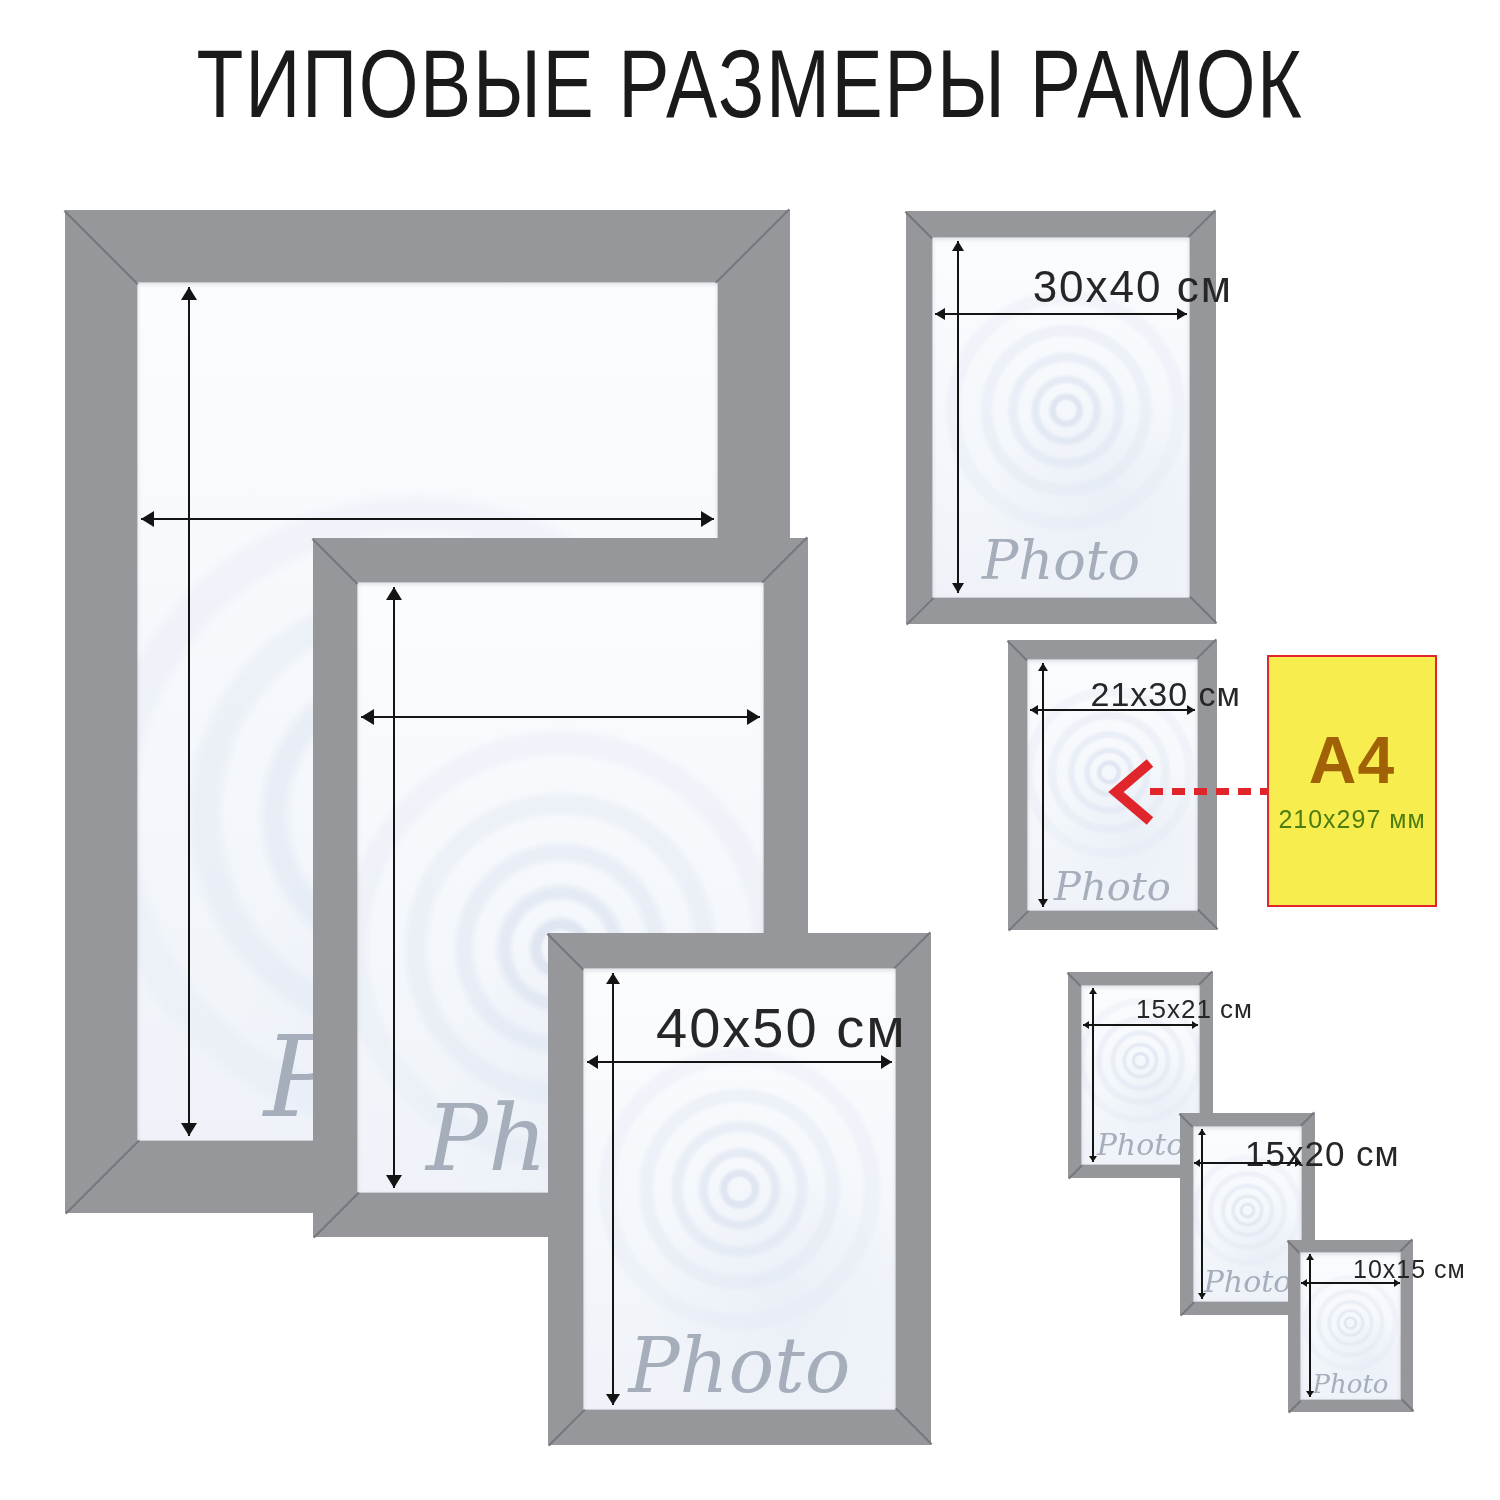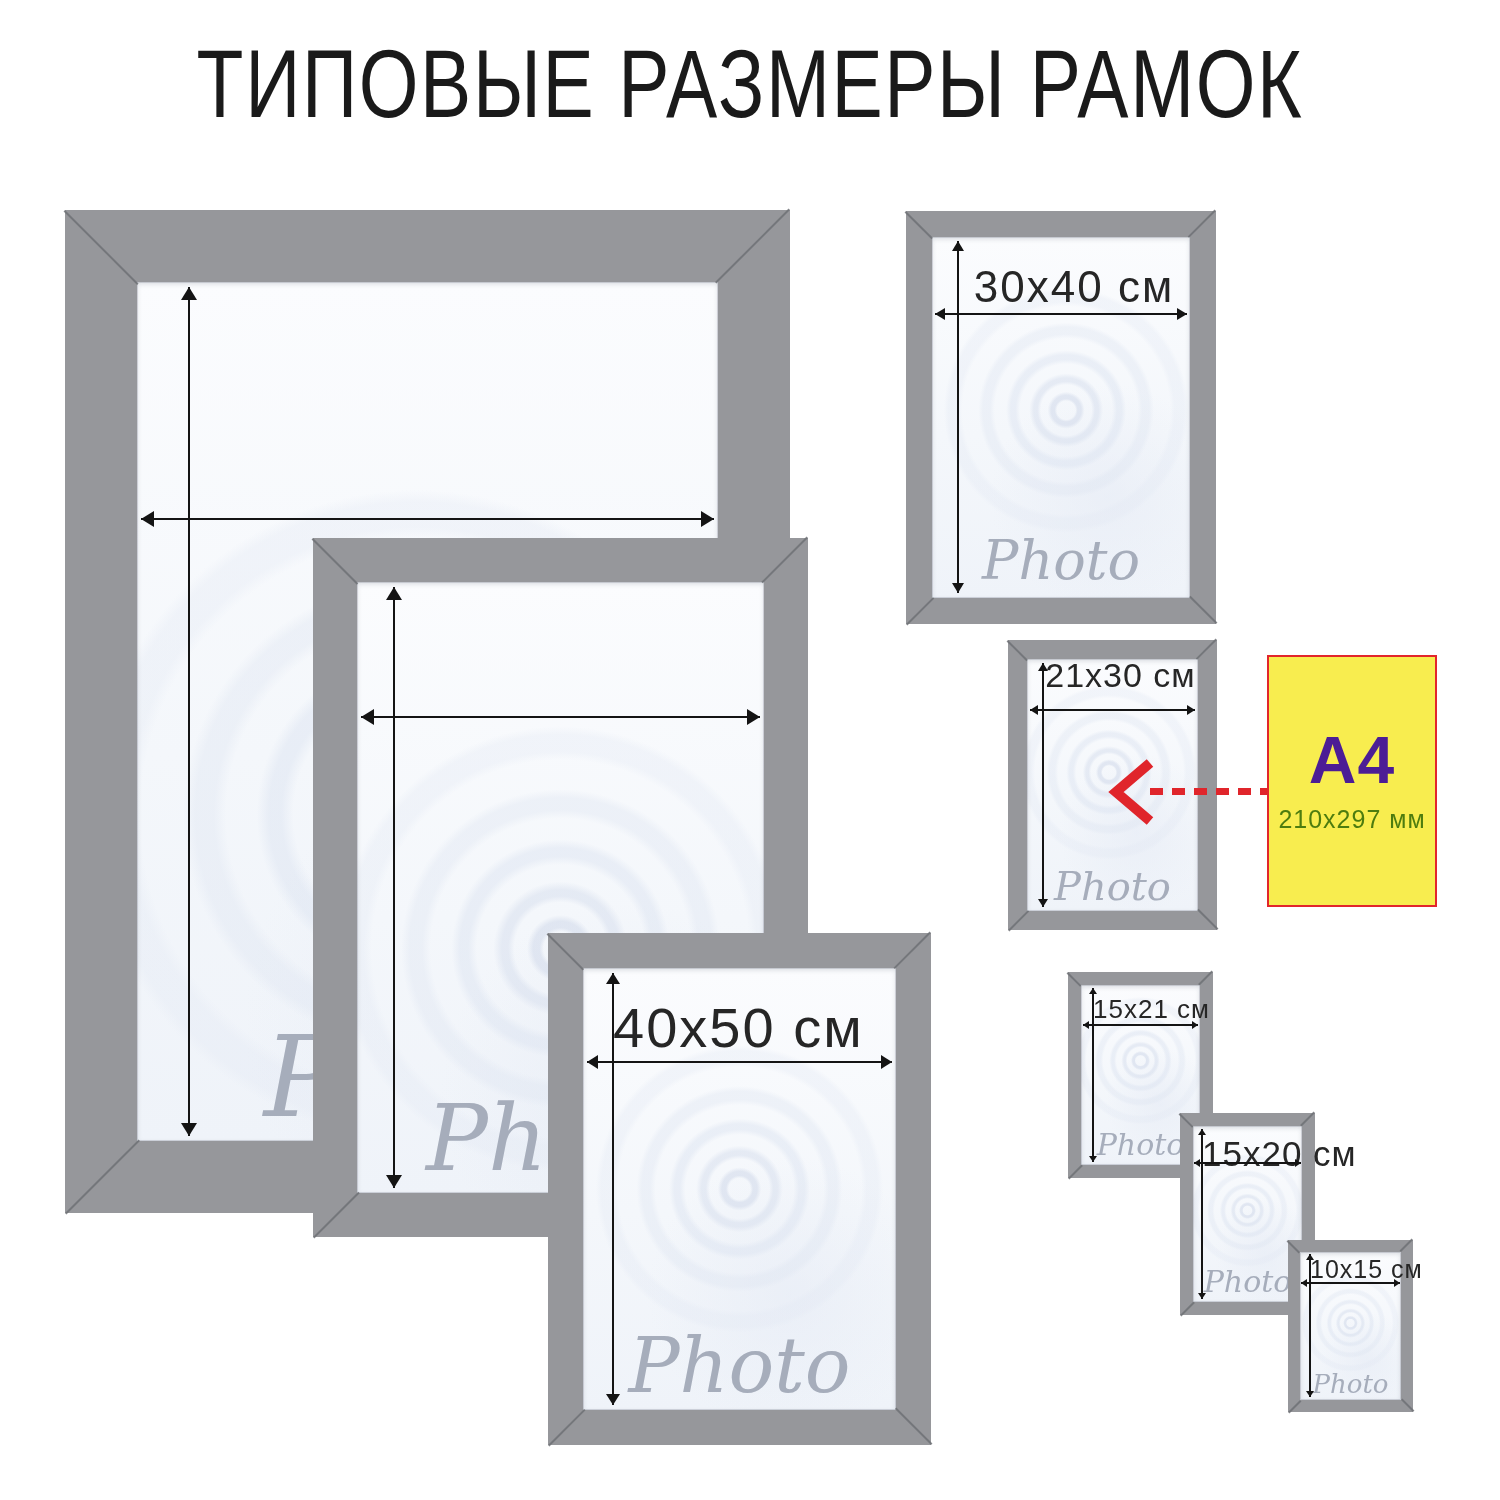--- a/index.html
+++ b/index.html
@@ -40,21 +40,21 @@
   .miter.bl{left:0;top:100%;transform:rotate(315deg);}
   
   .watermark{
     position:absolute;left:0;right:0;text-align:center;
     font-family:"DejaVu Serif",serif;font-style:italic;
     color:var(--watermark-color,#a6adbb);line-height:1;white-space:nowrap;
   }
   
   .dim-label{
     position:absolute;color:var(--label-color,#262626);line-height:1;
-    text-align:center;white-space:nowrap;letter-spacing:2px;z-index:3;
+    text-align:right;white-space:nowrap;letter-spacing:2px;z-index:3;margin-left:43px;
   }
   .arrow-h,.arrow-v{position:absolute;background:var(--arrow,#141414);z-index:3;}
   .arrow-h{height:2px;}
   .arrow-v{width:2px;}
   .arrow-h::before,.arrow-h::after,.arrow-v::before,.arrow-v::after{
     content:"";position:absolute;width:0;height:0;
   }
   .arrow-h::before{
     left:0;top:1px;transform:translateY(-50%);
     border-top:var(--ah) solid transparent;border-bottom:var(--ah) solid transparent;
@@ -74,21 +74,21 @@
     bottom:0;left:1px;transform:translateX(-50%);
     border-left:var(--ah) solid transparent;border-right:var(--ah) solid transparent;
     border-top:calc(var(--ah)*1.7) solid var(--arrow,#141414);
   }
   
   .a4-card{
     position:absolute;left:1267px;top:655px;width:170px;height:252px;box-sizing:border-box;
     background:var(--a4-fill,#f8ed4f);border:2px solid var(--a4-border,#e2262b);
     text-align:center;z-index:4;
   }
-  .a4-big{font-size:66px;font-weight:bold;color:#4c1d95;margin-top:70px;line-height:1;letter-spacing:1px;}
+  .a4-big{font-size:66px;font-weight:bold;color:#a16207;margin-top:70px;line-height:1;letter-spacing:1px;}
   .a4-dims{font-size:25px;color:#4d7c0f;margin-top:12px;letter-spacing:1px;}
   .red-dash{
     position:absolute;left:1150px;top:788px;width:117px;height:7px;z-index:5;
     background:repeating-linear-gradient(90deg,var(--red-arrow,#e0252b) 0 13px,transparent 13px 22px);
   }
   .red-chevron{position:absolute;left:1106px;top:757px;z-index:5;}
 </style>
 </head>
 <body>
 
@@ -148,21 +148,21 @@
   </div>
 
   <div class="frame" style="left:1008px;top:640px;width:209px;height:290px;--bw:19px;--ah:5px;--rx:48%;--ry:45%;">
     <div class="inner">
       <div class="watermark" style="font-size:40px;bottom:5px;">Photo</div>
     </div>
     <i class="miter tl"></i>
     <i class="miter tr"></i>
     <i class="miter br"></i>
     <i class="miter bl"></i>
-    <div class="dim-label" style="left:35px;width:155px;top:18px;font-size:34px;letter-spacing:1px;">21x30 см</div>
+    <div class="dim-label" style="left:35px;width:155px;top:37px;font-size:34px;letter-spacing:1px;">21x30 см</div>
     <div class="arrow-h" style="left:22px;top:69px;width:165px;"></div>
     <div class="arrow-v" style="left:34px;top:23px;height:244px;"></div>
   </div>
 
   <div class="frame" style="left:1068px;top:972px;width:145px;height:206px;--bw:13px;--ah:4px;--rx:50%;--ry:42%;">
     <div class="inner">
       <div class="watermark" style="font-size:30px;bottom:5px;">Photo</div>
     </div>
     <i class="miter tl"></i>
     <i class="miter tr"></i>

